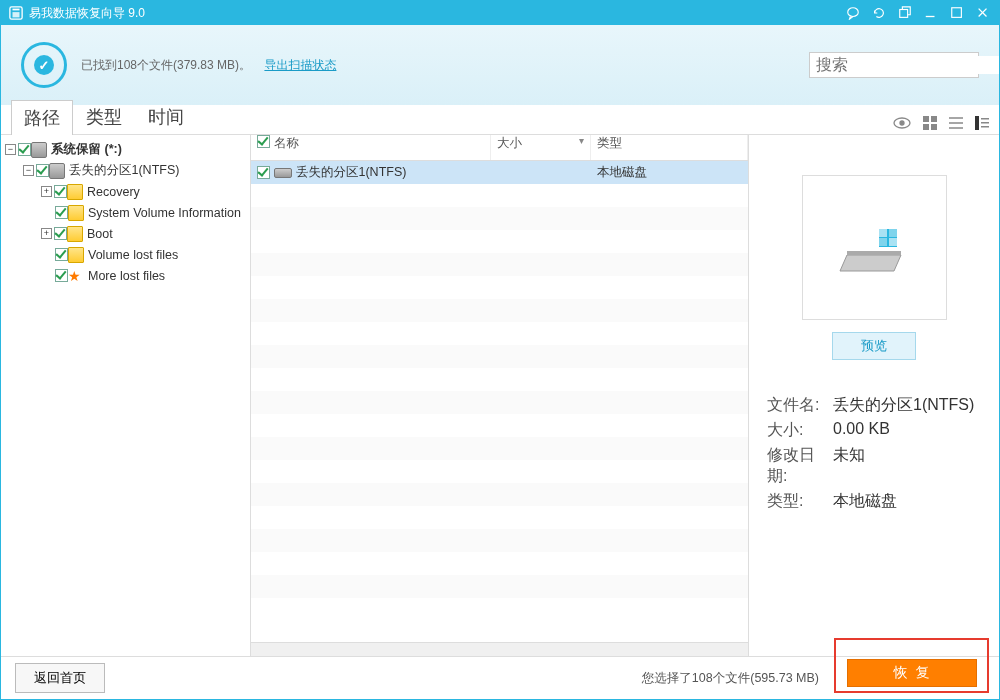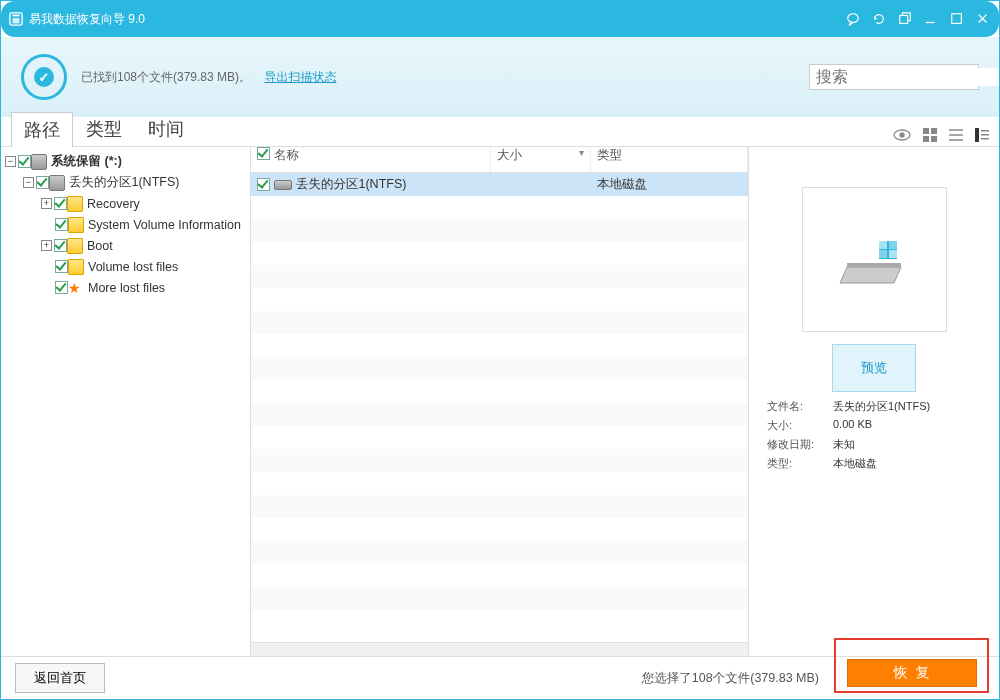--- a/index.html
+++ b/index.html
@@ -1,19 +1,19 @@
 <!DOCTYPE html>
 <html><head>
 <meta charset="utf-8">
 <style>
 * { box-sizing: border-box; margin: 0; padding: 0; }
 body { font-family: "Microsoft YaHei", "Segoe UI", sans-serif; font-size: 13px; color: #333; width: 1000px; height: 700px; overflow: hidden; border: 1px solid #2ab7e0; display: flex; flex-direction: column; background: #fff; }
 
 
-.titlebar { height: 36px; background: #2ab7e0; display: flex; align-items: center; padding: 0 8px; color: #fff; border-radius: 14px; }
+.titlebar { height: 24px; background: #2ab7e0; display: flex; align-items: center; padding: 0 8px; color: #fff; }
 .titlebar .app-icon { width: 14px; height: 14px; margin-right: 6px; }
 .titlebar .title { font-size: 12px; flex: 1; }
 .titlebar .win-icons { display: flex; gap: 10px; align-items: center; }
 .titlebar .win-icon { width: 16px; height: 16px; display: flex; align-items: center; justify-content: center; cursor: pointer; }
 
 
 .header { height: 80px; background: linear-gradient(#e8f6fb, #daf0f8); display: flex; align-items: center; padding: 0 20px; position: relative; }
 .header .circle { width: 46px; height: 46px; border: 3px solid #2ab7e0; border-radius: 50%; display: flex; align-items: center; justify-content: center; margin-right: 14px; }
 .header .circle .check { width: 20px; height: 20px; background: #2ab7e0; border-radius: 50%; display: flex; align-items: center; justify-content: center; color: #fff; font-weight: bold; }
 .header .info h2 { font-size: 17px; color: #1a9bc7; font-weight: normal; margin-bottom: 2px; }
@@ -53,22 +53,22 @@
 .rows { flex: 1; overflow: auto; }
 .row { height: 23px; display: flex; align-items: center; font-size: 12.5px; }
 .row.odd { background: #fafafa; }
 .row.sel { background: #cce4f7; }
 .row .col { padding-left: 6px; display: flex; align-items: center; height: 100%; }
 .scroll-hint { height: 14px; background: #f0f0f0; border-top: 1px solid #ddd; }
 
 
 .preview { width: 250px; display: flex; flex-direction: column; align-items: center; padding-top: 40px; }
 .preview .pimg { width: 145px; height: 145px; border: 1px solid #ddd; display: flex; align-items: center; justify-content: center; margin-bottom: 12px; }
-.preview .pbtn { padding: 14px 28px; background: #e1f3fb; border: 1px solid #a5d8ec; color: #1a9bc7; font-size: 13px; cursor: pointer; margin-bottom: 4px; }
-.preview .meta { align-self: stretch; padding: 0 16px; font-size: 11px; }
+.preview .pbtn { padding: 4px 28px; background: #e1f3fb; border: 1px solid #a5d8ec; color: #1a9bc7; font-size: 13px; cursor: pointer; margin-bottom: 32px; }
+.preview .meta { align-self: stretch; padding: 0 16px; font-size: 16px; }
 .preview .meta table td { padding: 1px 0; vertical-align: top; }
 .preview .meta .k { color: #555; width: 64px; }
 .preview .meta .v { color: #333; }
 
 
 .footer { height: 42px; display: flex; align-items: center; padding: 12px 14px; position: relative; }
 .footer .back { padding: 5px 18px; border: 1px solid #bbb; background: #f7f7f7; font-size: 13px; cursor: pointer; }
 .footer .status { position: absolute; right: 180px; font-size: 12.5px; color: #555; }
 .footer .recover-wrap { position: absolute; right: 10px; bottom: 6px; width: 155px; height: 55px; border: 2px solid #e63b2e; display: flex; align-items: flex-end; justify-content: center; padding-bottom: 4px; }
 .footer .recover { width: 130px; height: 28px; background: #ff7f00; color: #fff; font-size: 14px; border: 1px solid #e56f00; display: flex; align-items: center; justify-content: center; cursor: pointer; letter-spacing: 8px; padding-left: 8px; }
@@ -307,17 +307,17 @@
               <td class="v">本地磁盘</td>
             </tr>
       </tbody>
         </table>
     </div>
   </div>
 </div>
 
 <div class="footer">
   <button class="back">返回首页</button>
-  <span class="status">您选择了108个文件(379.83 MB)</span>
+  <span class="status">您选择了108个文件(595.73 MB)</span>
   <div class="recover-wrap">
     <button class="recover">恢复</button>
   </div>
 </div>
 
 </body></html>

